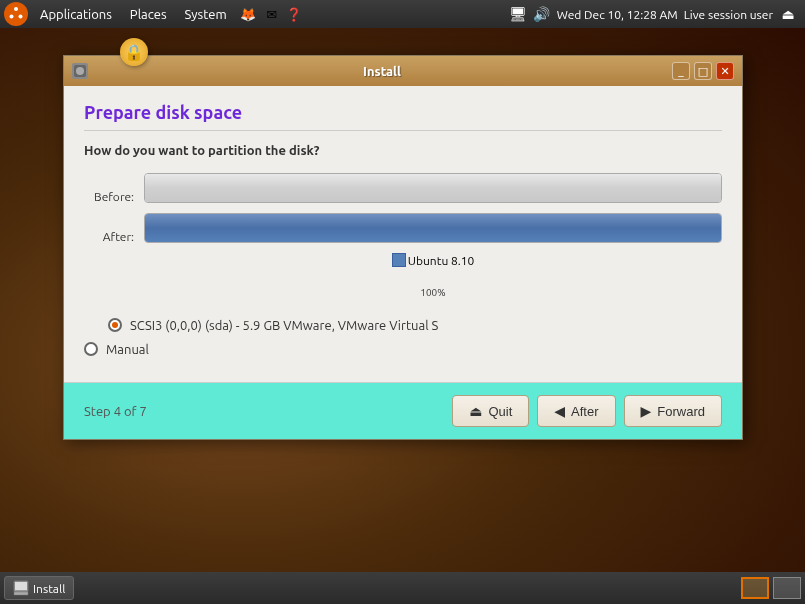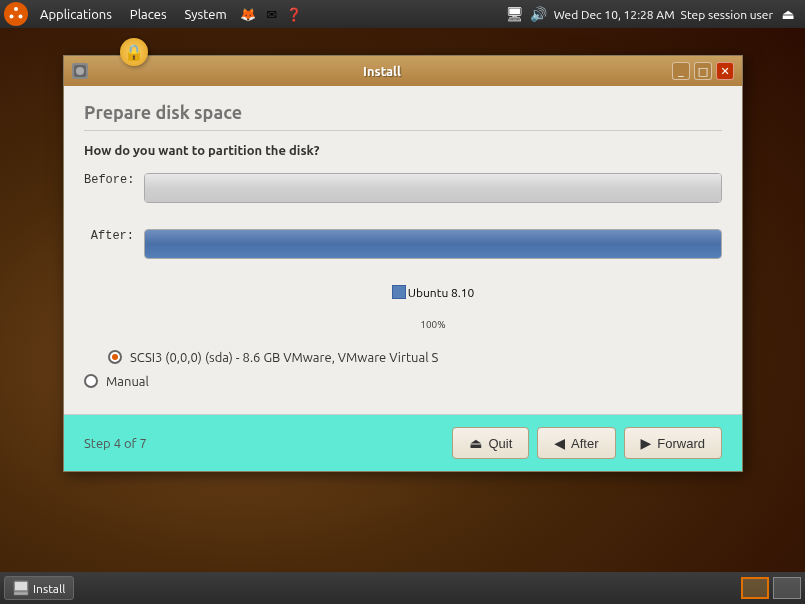--- a/index.html
+++ b/index.html
@@ -186,40 +186,39 @@
     .dialog-btn-max { background: #b08040; }
     .dialog-btn-close { background: #c03000; }
 
     .dialog-content {
       padding: 16px 20px;
     }
 
     .dialog-header {
       font-size: 18px;
       font-weight: bold;
-      color: #737373;
+      color: #6d28d9;
       margin-bottom: 4px;
       border-bottom: 1px solid #ccc;
       padding-bottom: 8px;
     }
 
     .dialog-subtitle {
       margin-top: 12px;
       margin-bottom: 16px;
       color: #333;
       font-weight: bold;
     }
 
     
     .disk-row {
       display: flex;
-      align-items: flex-start;
-      margin-bottom: 26px;
+      align-items: flex-end;
+      margin-bottom: 10px;
       gap: 10px;
-      font-family: Liberation Mono, monospace;
     }
 
     .disk-label {
       width: 50px;
       text-align: right;
       color: #333;
       font-size: 12px;
     }
 
     .disk-bar-container {
@@ -399,21 +398,21 @@
     </div>
     <div class="taskbar-icons-group">
       <span class="nav-icon">🦊</span>
       <span class="nav-icon">✉</span>
       <span class="nav-icon">❓</span>
     </div>
     <div class="taskbar-right">
       <span class="taskbar-icon">🖥</span>
       <span class="taskbar-icon">🔊</span>
       <span>Wed Dec 10, 12:28 AM</span>
-      <span>Step session user</span>
+      <span>Live session user</span>
       <span class="taskbar-icon">⏏</span>
     </div>
   </div>
 
   <div class="lock-badge">🔒</div>
 
   <div class="dialog">
 
     <div class="dialog-titlebar">
       <div class="dialog-titlebar-icon">
@@ -454,21 +453,21 @@
         <div class="legend-percent">100%</div>
       </div>
 
       <div class="options-section">
 
 
         <div class="radio-option sub-option">
           <div class="radio-input">
             <div class="radio-dot"></div>
           </div>
-          <span class="radio-label">SCSI3 (0,0,0) (sda) - 8.6 GB VMware, VMware Virtual S</span>
+          <span class="radio-label">SCSI3 (0,0,0) (sda) - 5.9 GB VMware, VMware Virtual S</span>
         </div>
 
         <div class="radio-option">
           <div class="radio-input">
           </div>
           <span class="radio-label">Manual</span>
         </div>
       </div>
     </div>
 

